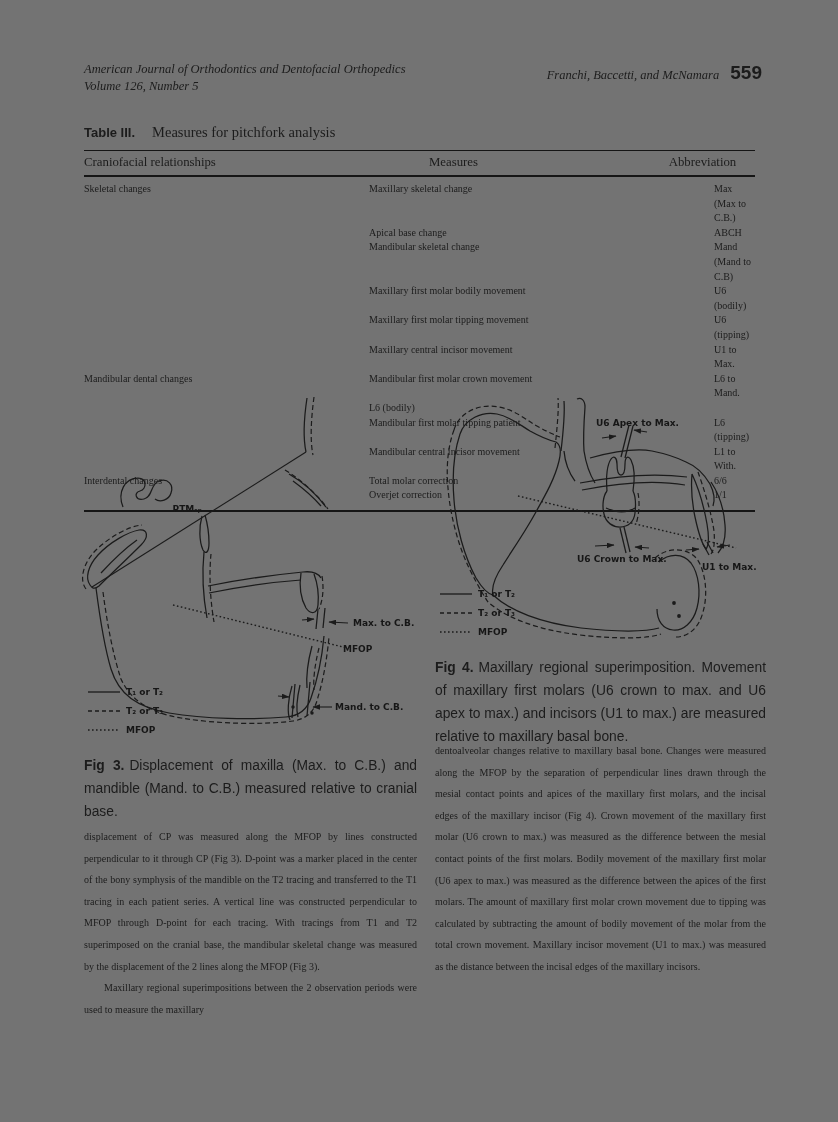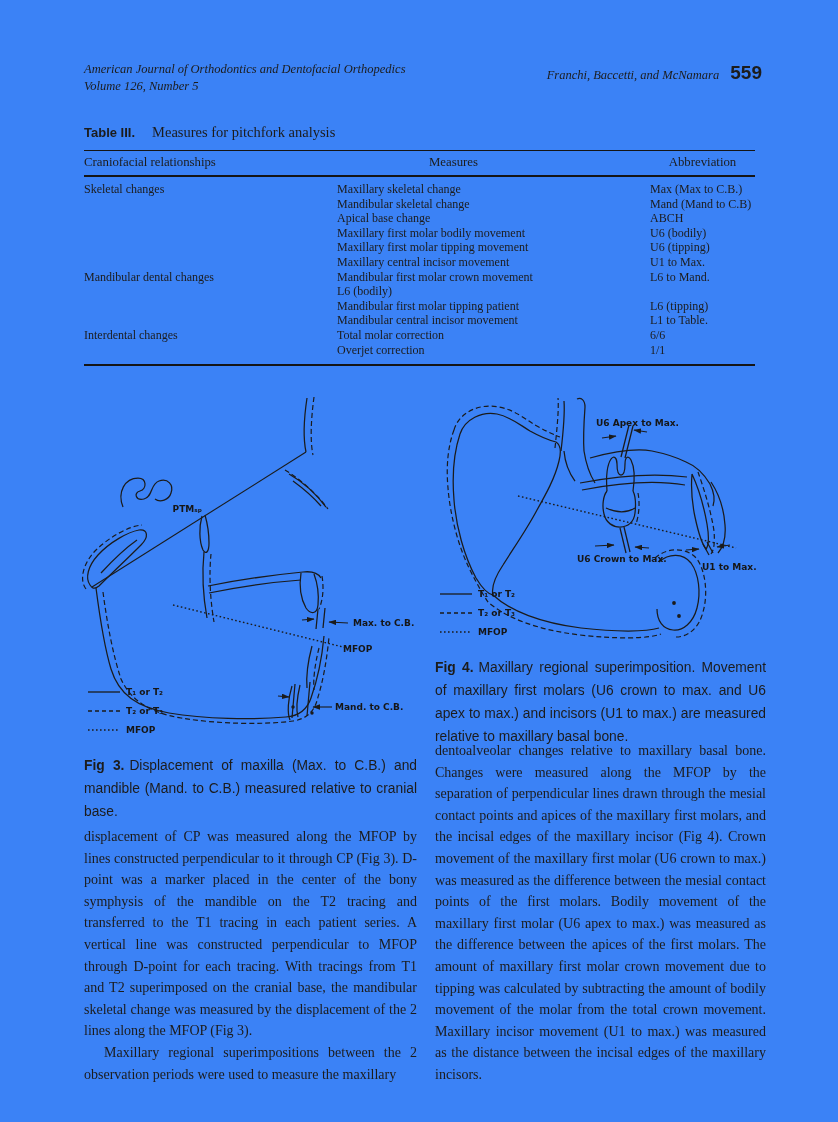--- a/index.html
+++ b/index.html
@@ -1,46 +1,46 @@
 <!DOCTYPE html>
 <html><head>
 <meta charset="utf-8">
 <style>
   html,body{margin:0;padding:0;background:#e8e8e8;}
   .page{
     position:relative; width:838px; height:1122px; margin:0 auto;
-    background:#3b82f6; color:#1c1c1c; overflow:hidden;
+    background:#737373; color:#1c1c1c; overflow:hidden;
     font-family:"Liberation Serif","DejaVu Serif",serif;
   }
   
   .hdr-left{position:absolute; left:84px; top:61px; font-style:italic; font-size:12.5px; line-height:16.5px;}
   .hdr-right{position:absolute; right:76px; top:62px; font-size:12.5px; white-space:nowrap;}
   .hdr-right .authors{font-style:italic;}
   .hdr-right .pageno{font-weight:bold; font-style:normal; font-size:19px; margin-left:8px; font-family:"Liberation Sans","DejaVu Sans",sans-serif;}
   
   .tblwrap{position:absolute; left:84px; top:124px; width:671px;}
   .t-title{font-size:14.5px; margin-bottom:9px;}
   .t-title .tlabel{font-weight:bold; font-family:"Liberation Sans","DejaVu Sans",sans-serif; font-size:13px; margin-right:17px;}
   .t-head{display:flex; border-top:1.5px solid #151515; border-bottom:2.5px solid #151515; padding:4px 0 5px 0;
           font-size:12.8px;}
   .t-body{border-bottom:2.5px solid #151515; padding:5px 0 7px 0;}
-  .trow{display:flex; line-height:14.6px; font-size:12px;}
+  .trow{display:flex; line-height:14.6px; font-size:10px;gap:32px;}
   .c1{width:253px; flex:none;}
   .c2{width:313px; flex:none;}
   .c3{flex:1;}
   .t-head .c2{text-align:center; padding-right:80px; box-sizing:border-box;}
   .t-head .c3{text-align:center;}
   
   .figsvg{position:absolute;}
   .figtext{font:bold 9px "DejaVu Sans","Liberation Sans",sans-serif; fill:#161616;}
   .caption{position:absolute; font-family:"Liberation Sans","DejaVu Sans",sans-serif;
            font-size:13.8px; line-height:23px; text-align:justify;}
   .caption .cap-label{font-weight:bold; margin-right:5px;}
   
-  .bodycol{position:absolute; font-size:14px; line-height:21.6px; text-align:justify;}
+  .bodycol{position:absolute; font-size:10px; line-height:21.6px; text-align:justify;}
   .bodycol p{margin:0;}
   .bodycol p.indent{text-indent:20px;}
 </style>
 </head>
 <body>
 
 <div class="page">
 
   <div class="hdr-left">
     <div>American Journal of Orthodontics and Dentofacial Orthopedics</div>
@@ -61,27 +61,27 @@
       <span class="c3">Abbreviation</span>
     </div>
     <div class="t-body">
       <div class="trow">
           <span class="c1">Skeletal changes</span>
           <span class="c2">Maxillary skeletal change</span>
           <span class="c3">Max (Max to C.B.)</span>
         </div>
       <div class="trow">
           <span class="c1"></span>
+          <span class="c2">Apical base change</span>
+          <span class="c3">ABCH</span>
+        </div>
+      <div class="trow">
+          <span class="c1"></span>
           <span class="c2">Mandibular skeletal change</span>
           <span class="c3">Mand (Mand to C.B)</span>
-        </div>
-      <div class="trow">
-          <span class="c1"></span>
-          <span class="c2">Apical base change</span>
-          <span class="c3">ABCH</span>
         </div>
       <div class="trow">
           <span class="c1"></span>
           <span class="c2">Maxillary first molar bodily movement</span>
           <span class="c3">U6 (bodily)</span>
         </div>
       <div class="trow">
           <span class="c1"></span>
           <span class="c2">Maxillary first molar tipping movement</span>
           <span class="c3">U6 (tipping)</span>
@@ -101,21 +101,21 @@
           <span class="c3">L6 (bodily)</span>
         </div>
       <div class="trow">
           <span class="c1"></span>
           <span class="c2">Mandibular first molar tipping patient</span>
           <span class="c3">L6 (tipping)</span>
         </div>
       <div class="trow">
           <span class="c1"></span>
           <span class="c2">Mandibular central incisor movement</span>
-          <span class="c3">L1 to Table.</span>
+          <span class="c3">L1 to With.</span>
         </div>
       <div class="trow">
           <span class="c1">Interdental changes</span>
           <span class="c2">Total molar correction</span>
           <span class="c3">6/6</span>
         </div>
       <div class="trow">
           <span class="c1"></span>
           <span class="c2">Overjet correction</span>
           <span class="c3">1/1</span>

